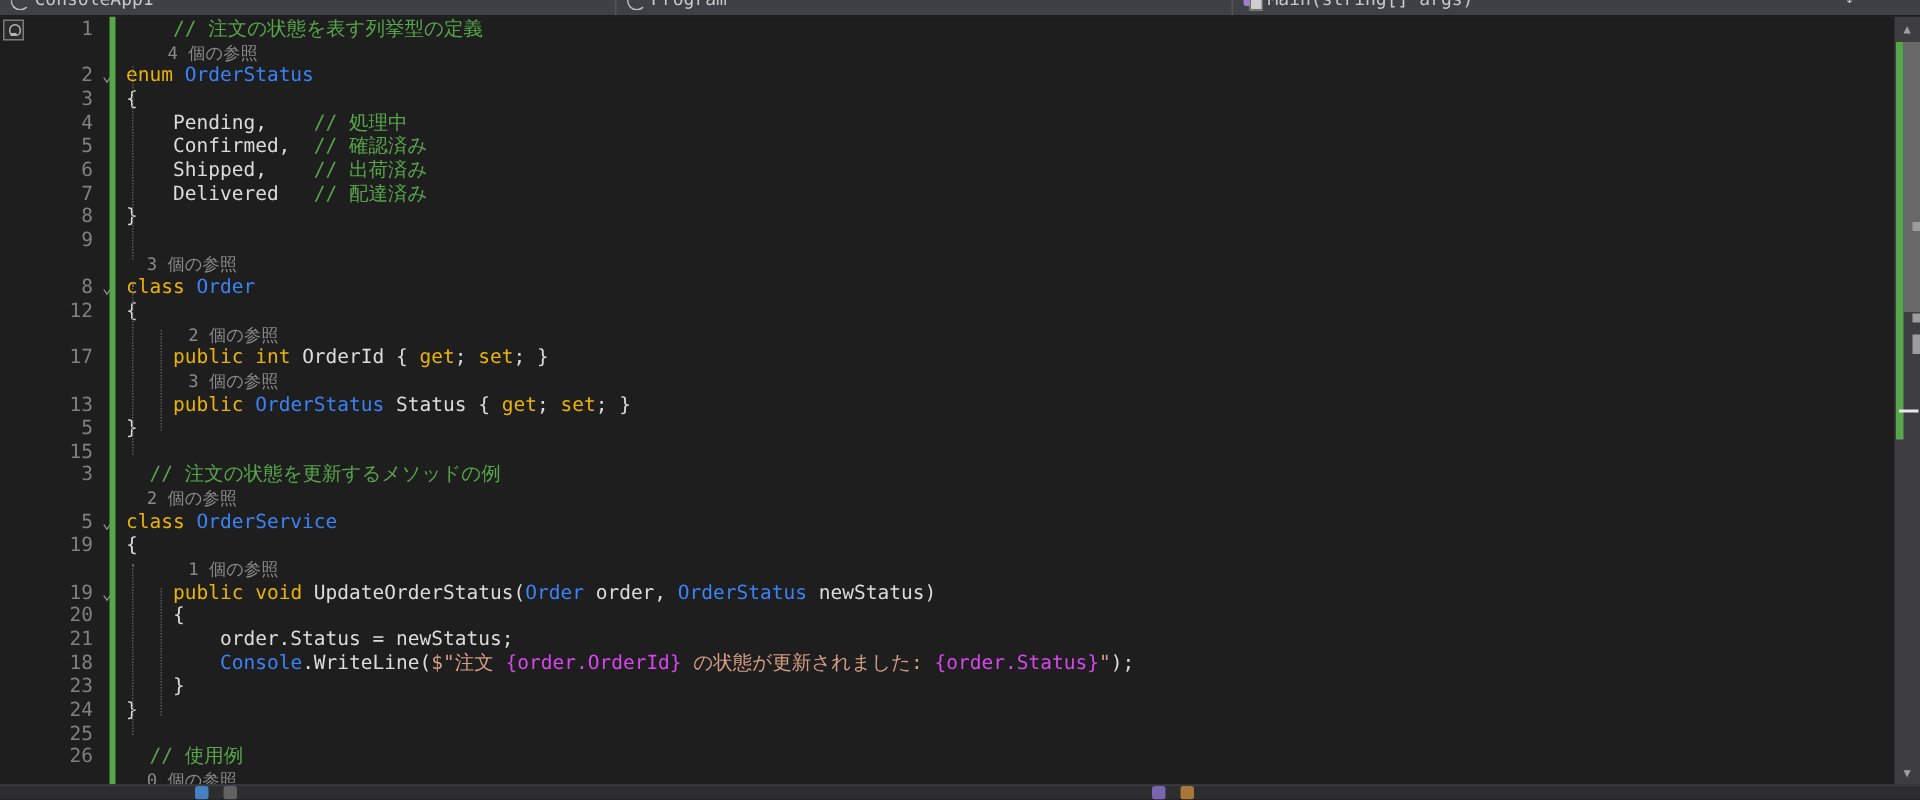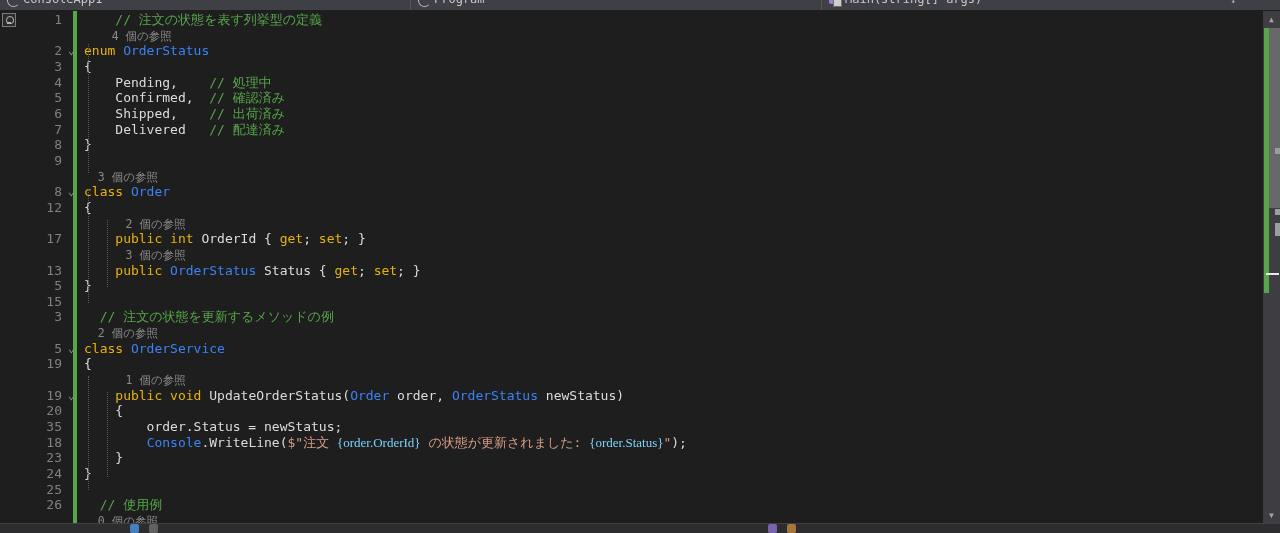--- a/index.html
+++ b/index.html
@@ -96,21 +96,21 @@
   }
   .row{ height:15.67px; }
   .ref{ color:#8a8a8a; font-size:11.5px; }
 
   
   .kw    { color:#eab308; }  
   .typ   { color:#3b82f6; }  
   .cmt   { color:#57a64a;margin-top:36px; }  
   .str   { color:#d69d85; }  
   .plain { color:#dcdcdc; }  
-  .hole  { color:#7dd3fc;font-family:Liberation Serif, serif; }  
+  .hole  { color:#d946ef; }  
 
   
   .guide{
     position:absolute; width:0; border-left:1px dotted #5a5a5a;
   }
 
   
   #vscroll{
     position:absolute; right:0; top:0; width:17px; height:100%;
     background:#3e3e42;
@@ -193,21 +193,21 @@
       <div class="ln">13</div>
       <div class="ln">5</div>
       <div class="ln">15</div>
       <div class="ln">3</div>
       <div class="ln blank">&nbsp;</div>
       <div class="ln">5</div>
       <div class="ln">19</div>
       <div class="ln blank">&nbsp;</div>
       <div class="ln">19</div>
       <div class="ln">20</div>
-      <div class="ln">35</div>
+      <div class="ln">21</div>
       <div class="ln">18</div>
       <div class="ln">23</div>
       <div class="ln">24</div>
       <div class="ln">25</div>
       <div class="ln">26</div>
       <div class="ln blank">&nbsp;</div>
     </div>
   <div id="outline">
       <div class="ln">&nbsp;</div>
       <div class="ln">&nbsp;</div>

